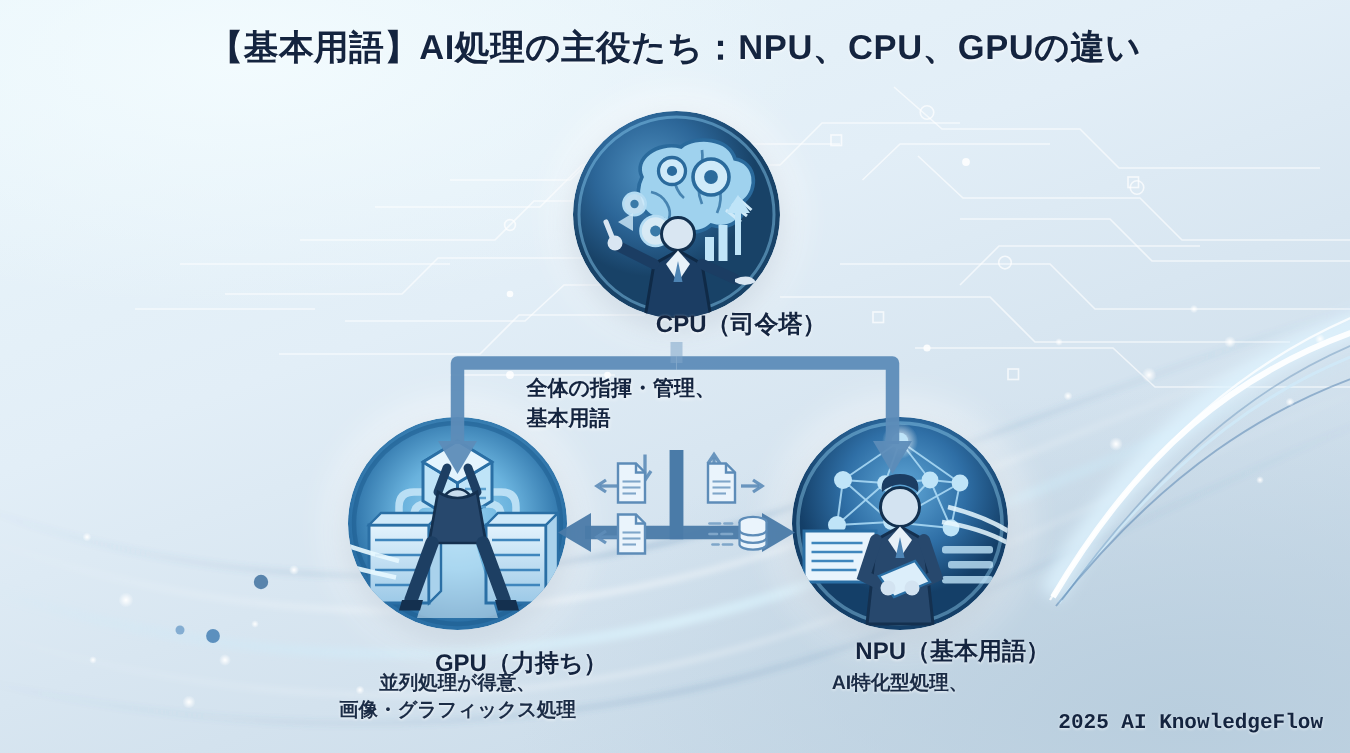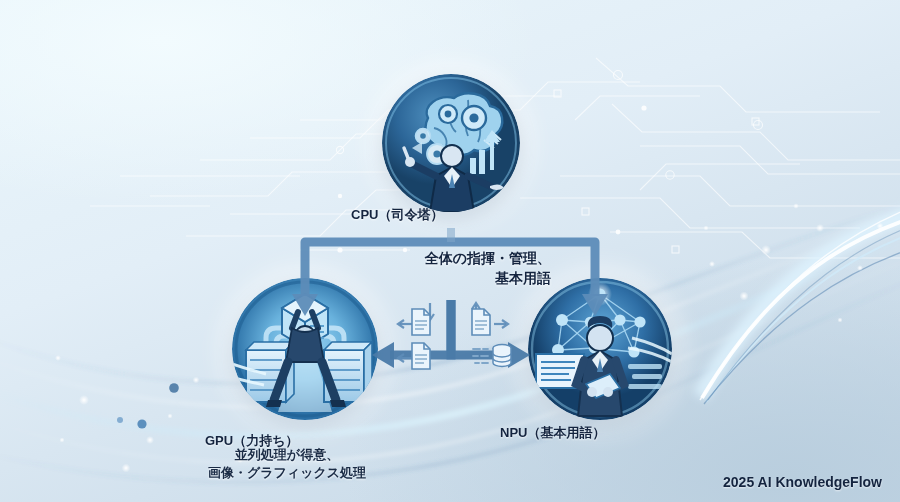--- a/index.html
+++ b/index.html
@@ -28,43 +28,44 @@
   .disc svg{display:block;}
 
   .title{
     position:absolute;z-index:6;left:0;right:0;top:16px;
     text-align:center;
     font-size:23px;font-weight:bold;color:#14243f;
     letter-spacing:.4px;
     text-shadow:0 1px 2px rgba(255,255,255,.85);
   }
   .label-main{
-    position:absolute;z-index:6;text-align:left;
-    font-size:13px;font-weight:bold;color:#14243f;
+    position:absolute;z-index:6;text-align:right;
+    font-size:16px;font-weight:bold;color:#14243f;
     text-shadow:0 1px 2px rgba(255,255,255,.8);
     white-space:nowrap;
   }
   .label-sub{
     position:absolute;z-index:6;text-align:center;
     font-size:13px;font-weight:bold;color:#1b2c46;
     line-height:1.42;
     text-shadow:0 1px 2px rgba(255,255,255,.8);
     white-space:nowrap;
   }
   .center-note{
-    position:absolute;z-index:6;text-align:right;
+    position:absolute;z-index:6;text-align:left;
     font-size:14px;font-weight:bold;color:#14243f;
     line-height:1.45;
     text-shadow:0 1px 3px rgba(255,255,255,.9);
     white-space:nowrap;
   }
   .footer{
     position:absolute;z-index:6;right:18px;bottom:12px;
     font-size:14px;font-weight:bold;color:#14243f;
     text-shadow:0 1px 2px rgba(255,255,255,.7);
+    font-family:Liberation Mono, monospace;
   }
 </style>
 </head>
 <body>
 
 <div id="stage">
 
   <svg id="bg-layer" viewBox="0 0 900 502" xmlns="http://www.w3.org/2000/svg">
     <defs>
       <linearGradient id="swooshW" x1="0" y1="0" x2="1" y2="0">
@@ -410,21 +411,21 @@
           <path d="M98 122 h14 l2 7 h-14 z" fill="#14304f"></path>
         </g>
 
         <g stroke="#e8f8ff" stroke-width="3" stroke-opacity=".9" fill="none">
           <path d="M0 86 q18 6 34 10"></path>
           <path d="M2 100 q16 4 30 7"></path>
         </g>
       </svg>
     </div>
     <div class="label-main" style="left:205px;top:432px;width:200px;">GPU（力持ち）</div>
-    <div class="label-sub" style="left:167px;top:446px;width:240px;">
+    <div class="label-sub" style="left:185px;top:446px;width:240px;">
       <div>並列処理が得意、</div>
       <div>画像・グラフィックス処理</div>
     </div>
   </div>
 
   <div class="node">
     <div class="disc" style="left:528px;top:278px;width:144px;height:142px;">
       <svg width="144" height="142" viewBox="0 0 144 142">
         <defs>
           <radialGradient id="npuBg" cx="52%" cy="34%">
@@ -490,23 +491,25 @@
         </g>
 
         <g stroke="#e8f8ff" stroke-width="3" stroke-opacity=".85" fill="none">
           <path d="M104 60 q24 6 40 16"></path>
           <path d="M100 70 q26 4 44 14"></path>
         </g>
       </svg>
     </div>
     <div class="label-main" style="left:500px;top:424px;width:200px;">NPU（基本用語）</div>
     <div class="label-sub" style="left:490px;top:446px;width:220px;">
+      <div>AI特化型処理、</div>
     </div>
   </div>
 
+  <div class="title">【基本用語】AI処理の主役たち：NPU、CPU、GPUの違い</div>
 
   <div class="center-note" style="left:351px;top:248px;width:200px;">
     <div>全体の指揮・管理、</div>
     <div>基本用語</div>
   </div>
 
   <div class="footer">2025 AI KnowledgeFlow</div>
 </div>
 
 </body></html>

